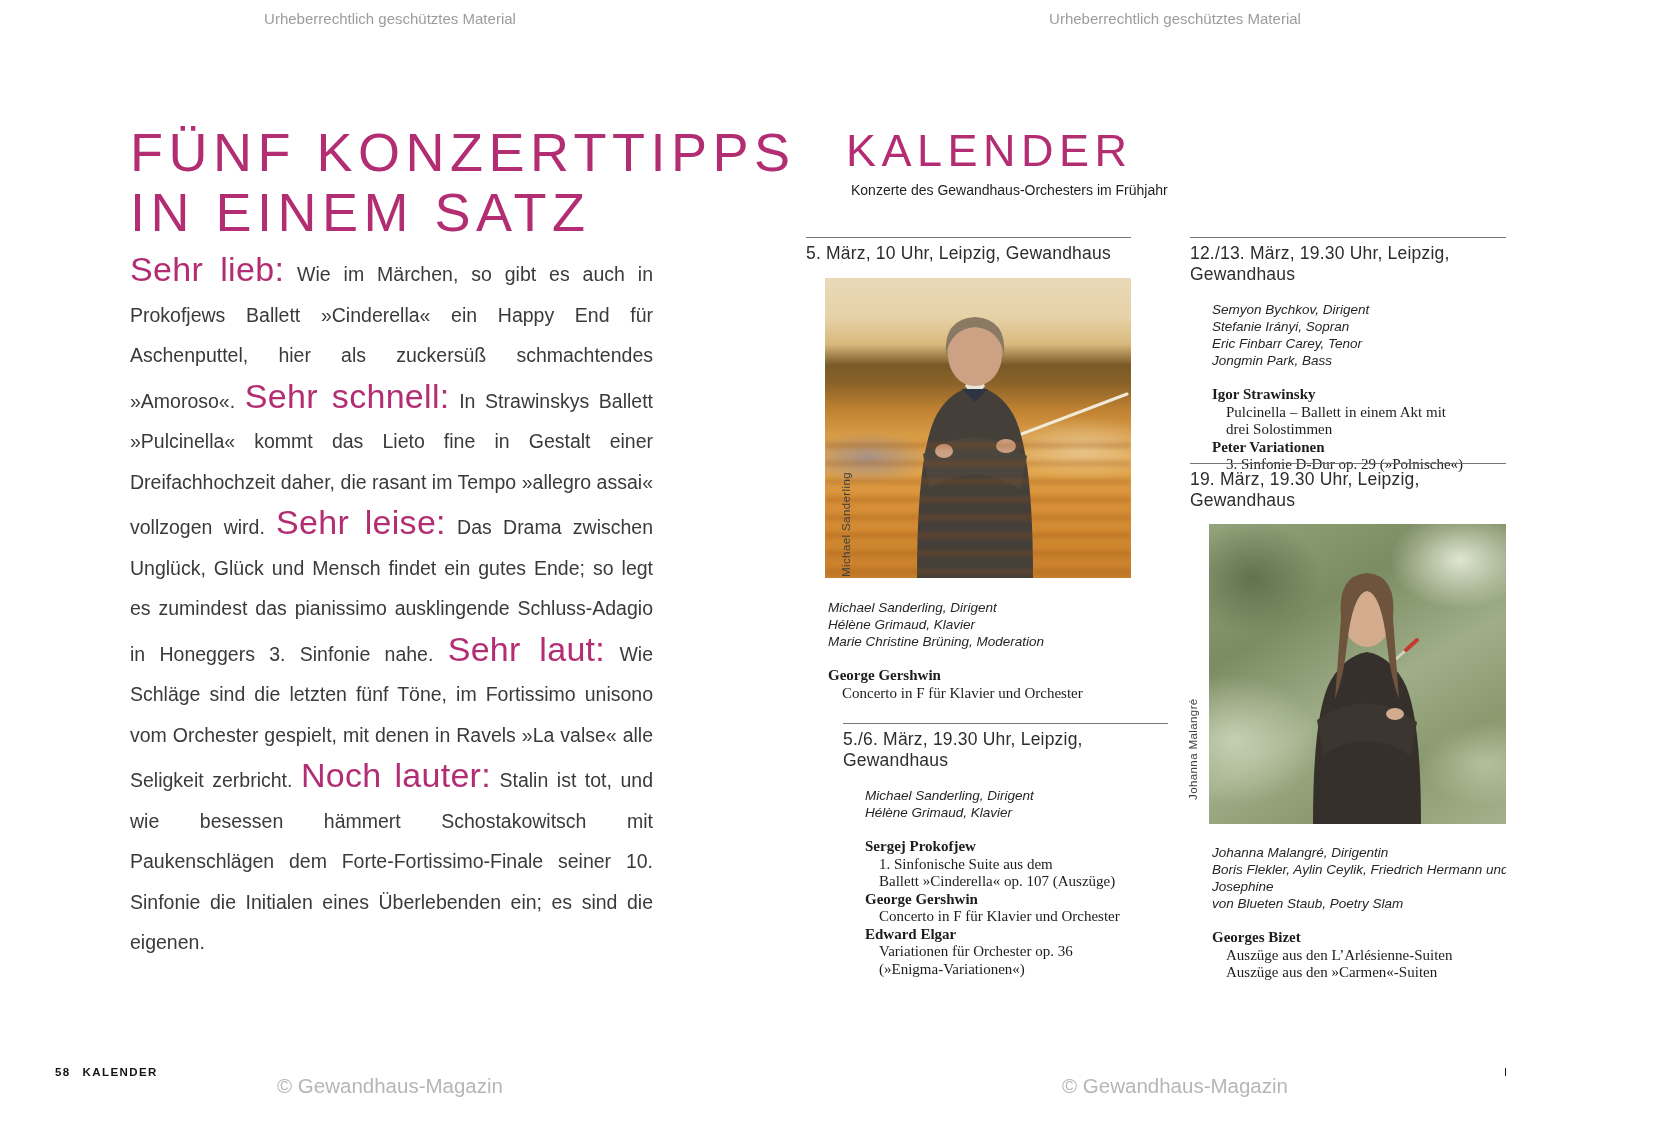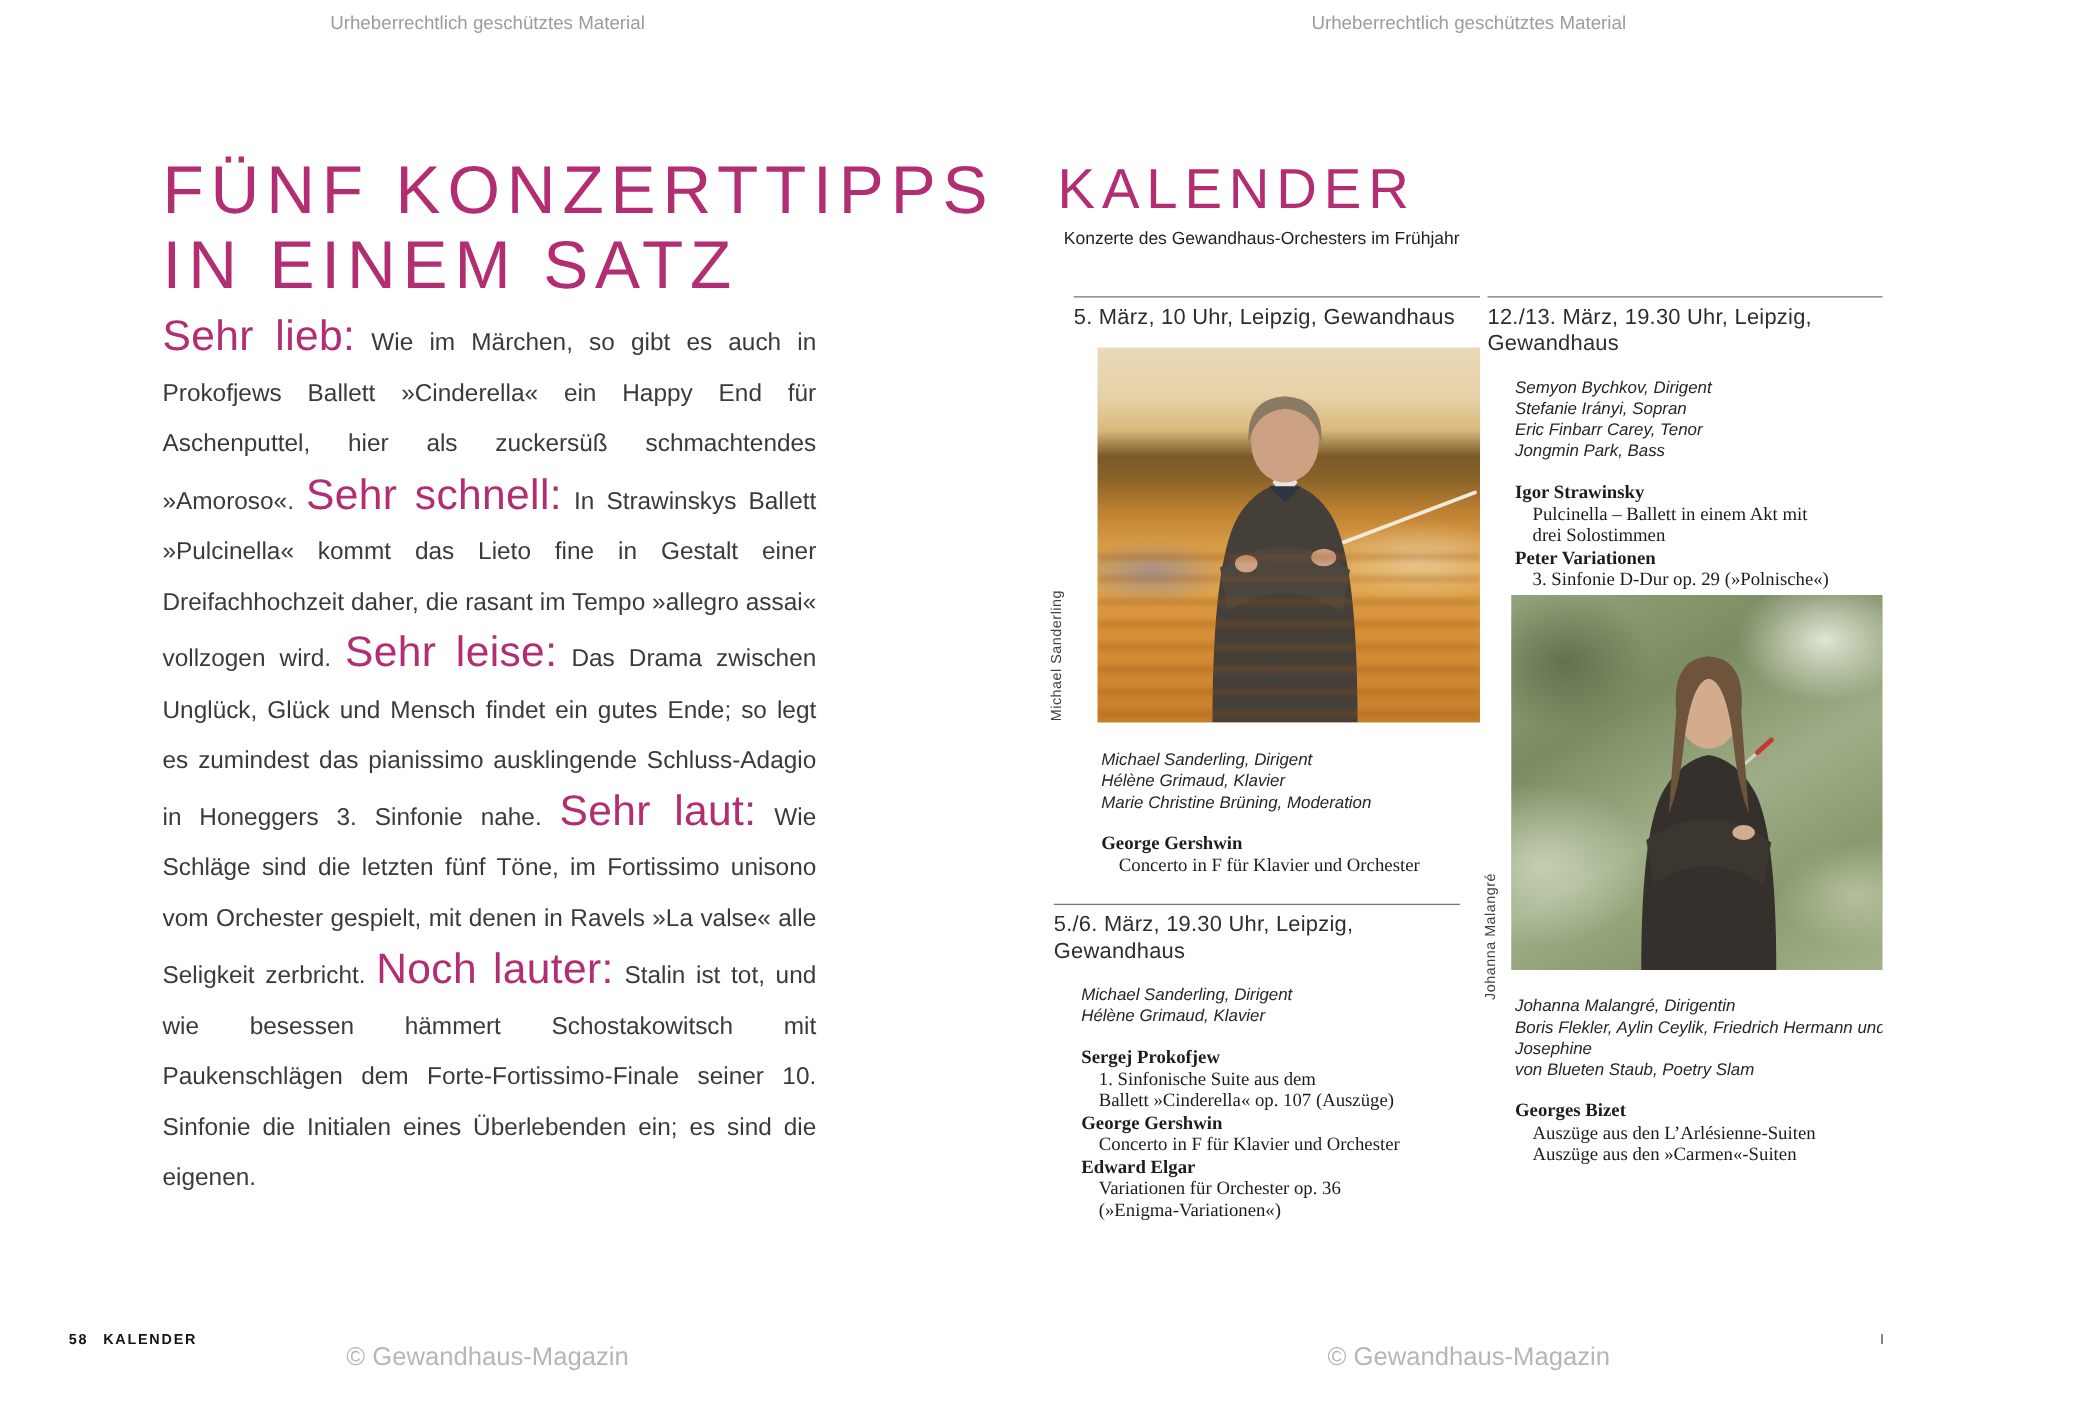--- a/index.html
+++ b/index.html
@@ -31,21 +31,21 @@
   
   .rp-title{
     position:absolute;left:846px;top:126px;margin:0;
     font-size:45px;line-height:50px;font-weight:400;letter-spacing:5.5px;color:#b22d71;
   }
   .rp-subtitle{
     position:absolute;left:851px;top:182px;margin:0;font-size:14px;color:#1f1f1f;font-weight:400;
   }
 
   .event{position:absolute;}
-  .ev1{left:859px;top:237px;width:325px;}
+  .ev1{left:806px;top:237px;width:325px;}
   .ev2{left:843px;top:723px;width:325px;}
   .ev3{left:1190px;top:237px;width:326px;}
   .ev4{left:1190px;top:463px;width:326px;}
 
   .date-header{
     border-top:1px solid #767676;padding-top:5px;
     font-size:17.5px;color:#2d2d2d;letter-spacing:0.2px;
   }
   .credits{margin:16px 0 0 22px;font-style:italic;font-size:13.5px;line-height:17px;color:#262626;}
   .ev1 .credits{margin-top:21px;}
@@ -172,20 +172,21 @@
     <div class="program">
       <div class="composer">Igor Strawinsky</div>
       <div class="work">Pulcinella – Ballett in einem Akt mit</div>
       <div class="work">drei Solostimmen</div>
       <div class="composer">Peter Variationen</div>
       <div class="work">3. Sinfonie D-Dur op. 29 (»Polnische«)</div>
     </div>
   </div>
 
   <div class="event ev4">
+    <div class="date-header">19. März, 19.30 Uhr, Leipzig, Gewandhaus</div>
     <div class="photo photo-forest">
       <svg width="306" height="300" viewBox="0 0 306 300">
         <line x1="122" y1="192" x2="204" y2="120" stroke="#d8d2c6" stroke-width="2.5" stroke-linecap="round"></line>
         <line x1="197" y1="126" x2="208" y2="116" stroke="#c23b2e" stroke-width="4" stroke-linecap="round"></line>
         <path d="M104 300 Q104 187 122 156 Q136 132 158 128 Q180 132 194 156 Q212 187 212 300 Z" fill="#35302c"></path>
         <ellipse cx="158" cy="94" rx="24" ry="29" fill="#d3ab8d"></ellipse>
         <path d="M132 94 Q128 51 158 49 Q188 51 184 94 L190 175 Q181 152 178 120 Q172 69 158 67 Q144 69 138 120 Q135 152 126 175 Z" fill="#6e543c"></path>
         <path d="M108 196 Q158 162 208 198 L202 232 Q158 202 114 231 Z" fill="#3c3631"></path>
         <ellipse cx="186" cy="190" rx="9" ry="6" fill="#d3ab8d"></ellipse>
       </svg>

